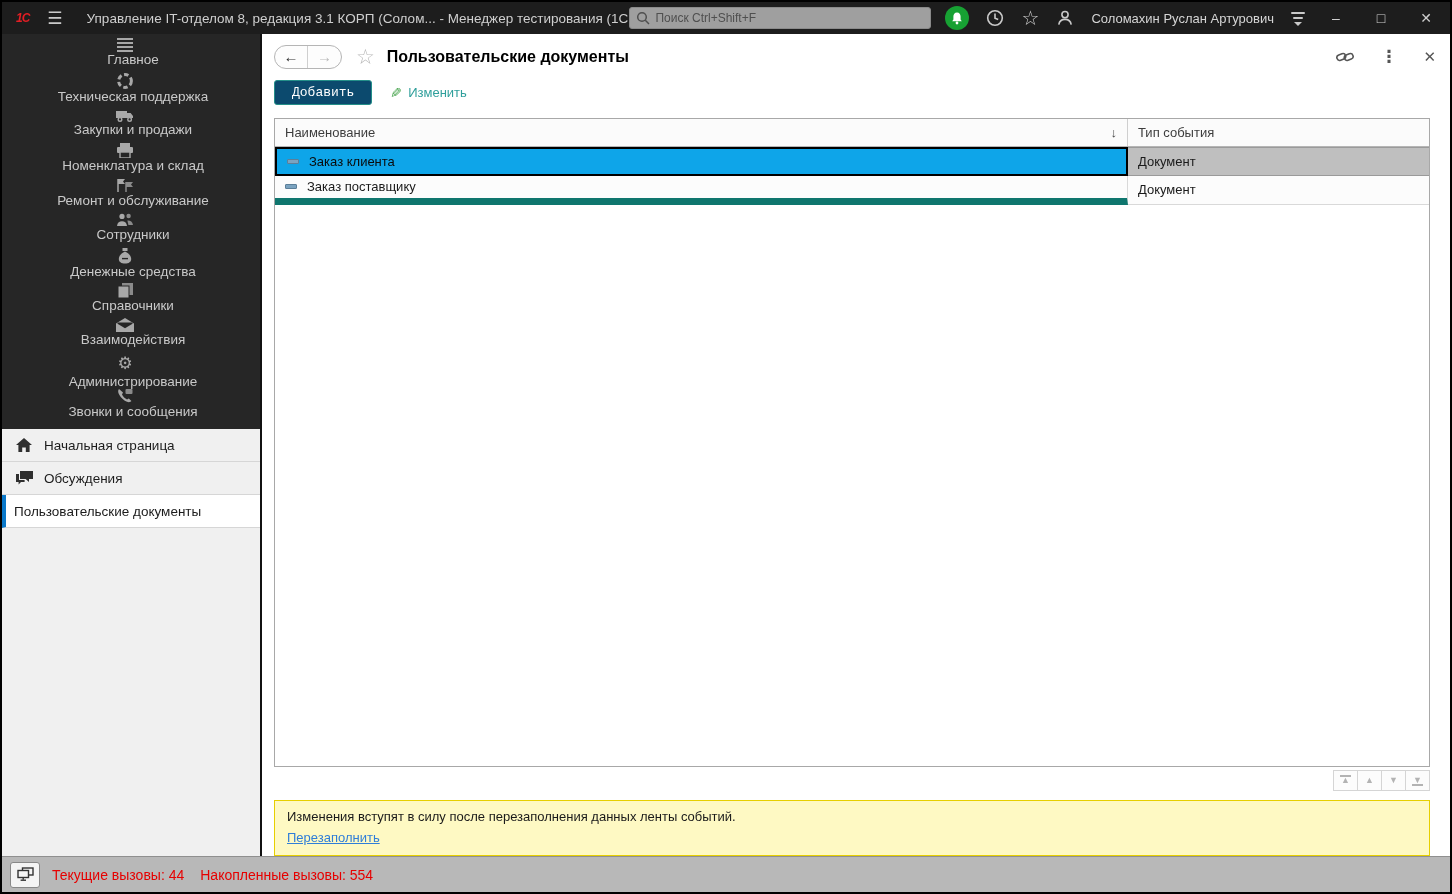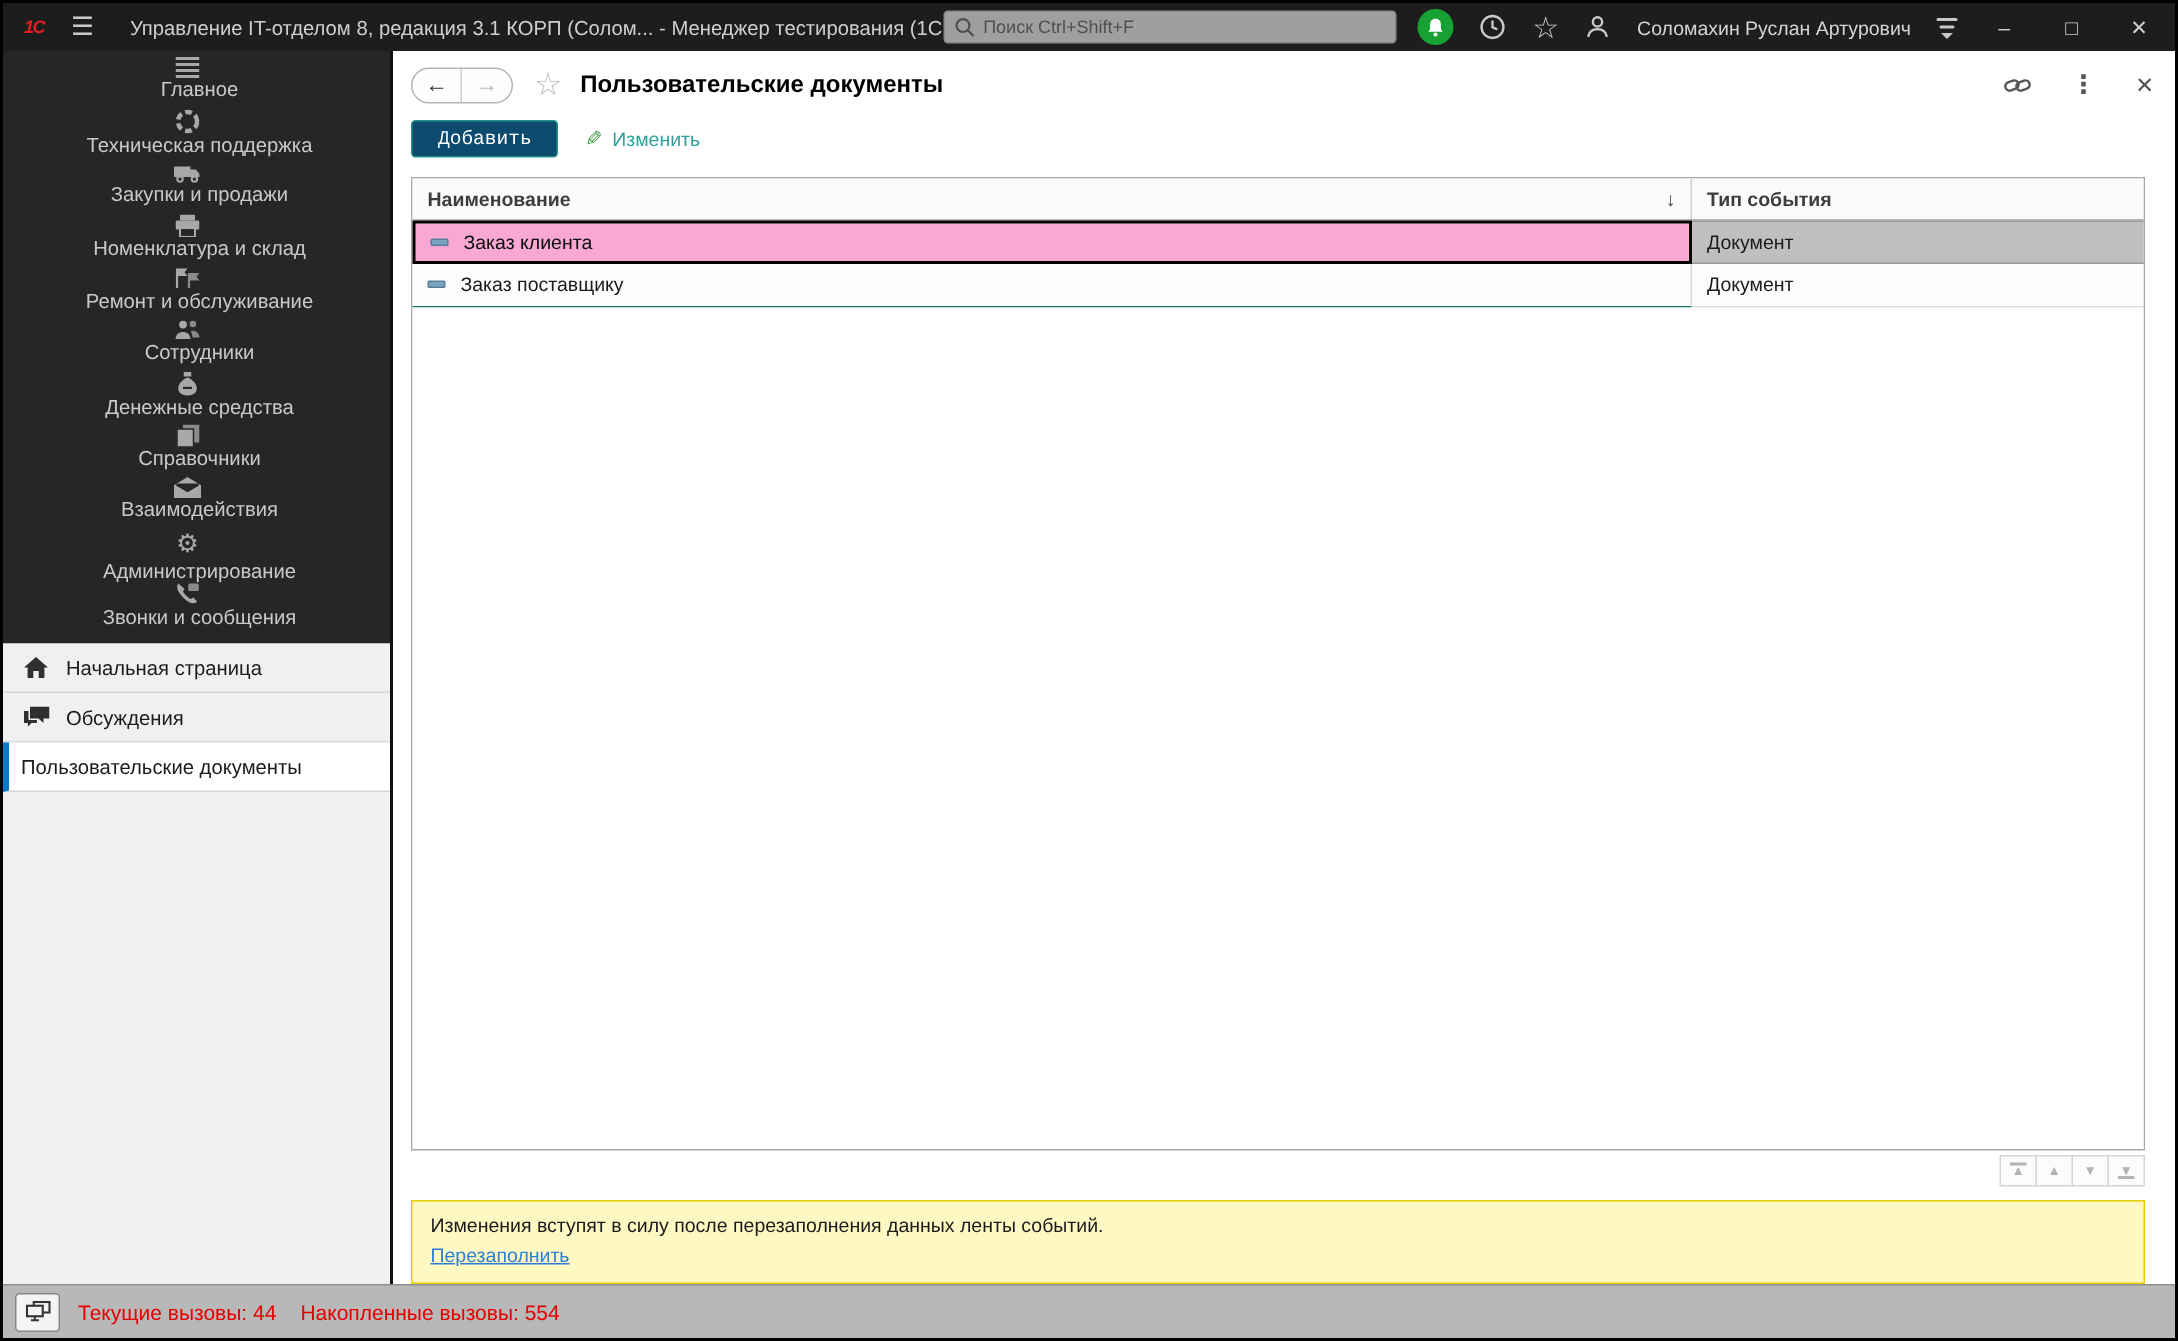--- a/index.html
+++ b/index.html
@@ -50,28 +50,28 @@
   .hdr-right .hic { cursor: pointer; font-size: 15px; display: flex; align-items: center; }
 
   .toolbar { height: 34px; display: flex; align-items: center; padding: 0 14px 0 12px; gap: 18px; }
   .btn-add { background: #0c4a6e; border: 1px solid #248f89; color: #fff; font-size: 13px; padding: 4px 17px; border-radius: 3px; cursor: pointer; font-family: Liberation Mono, monospace; }
   .lnk-edit { display: flex; align-items: center; gap: 6px; color: #2f9f9b; font-size: 13px; cursor: pointer; }
   .pencil { color: #44a24a; font-size: 14px; transform: scaleX(-1); display: inline-block; }
 
   .table-wrap { margin: 8px 20px 0 12px; border: 1px solid #a8a8a8; height: 654px; display: flex; flex-direction: column; background: #fff; }
   .trow { display: grid; grid-template-columns: 853px 1fr; }
   .thead { border-bottom: 1px solid #b5b5b5; background: #fbfbfb; }
-  .th { font-size: 13px; color: #3d3d3d; padding: 6px 10px; display: flex; align-items: center; font-weight: bold; }
+  .th { font-size: 13px; color: #3d3d3d; padding: 6px 10px; display: flex; align-items: center; }
   .th-first { justify-content: space-between; border-right: 1px solid #cfcfcf; }
   .sort-arrow { color: #444; font-size: 13px; }
   .row { height: 29px; }
   .cell { font-size: 13px; color: #1a1a1a; display: flex; align-items: center; padding: 0 10px; }
-  .row-sel .cell-name { background: #f9a8d4; border: 2px solid #000; color: #0b0b0b; }
+  .row-sel .cell-name { background: #0ea5e9; border: 2px solid #000; color: #0b0b0b; }
   .row-sel .cell-type { background: #bfbfbf; border-top: 1px solid #9a9a9a; border-bottom: 1px solid #9a9a9a; }
-  .row-plain .cell-name { border-right: 1px solid #d9d9d9; border-bottom: 1px solid #0f766e; background: #fcfcfc; }
+  .row-plain .cell-name { border-right: 1px solid #d9d9d9; border-bottom: 7px solid #0f766e; background: #fcfcfc; }
   .row-plain .cell-type { border-bottom: 1px solid #d9d9d9; background: #fcfcfc; }
   .dash-ic { width: 12px; height: 5px; background: #7ba3c0; border: 1px solid #5c7f99; border-radius: 1px; margin-right: 10px; flex: 0 0 auto; }
   .tbody-fill { flex: 1 1 auto; background: #fff; }
 
   .nav-btns { display: flex; justify-content: flex-end; margin: 3px 20px 0 0; gap: 0; }
   .nv { width: 25px; height: 21px; border: 1px solid #d5d5d5; background: #fcfcfc; display: flex; align-items: center; justify-content: center; cursor: pointer; margin-left: -1px; position: relative; }
   .nv span { color: #b3b3b3; font-size: 9px; line-height: 1; }
   .nv .bar { position: absolute; width: 11px; height: 2px; background: #b3b3b3; }
   .nv .bar-top { top: 4px; } .nv .bar-bot { bottom: 4px; }
 

